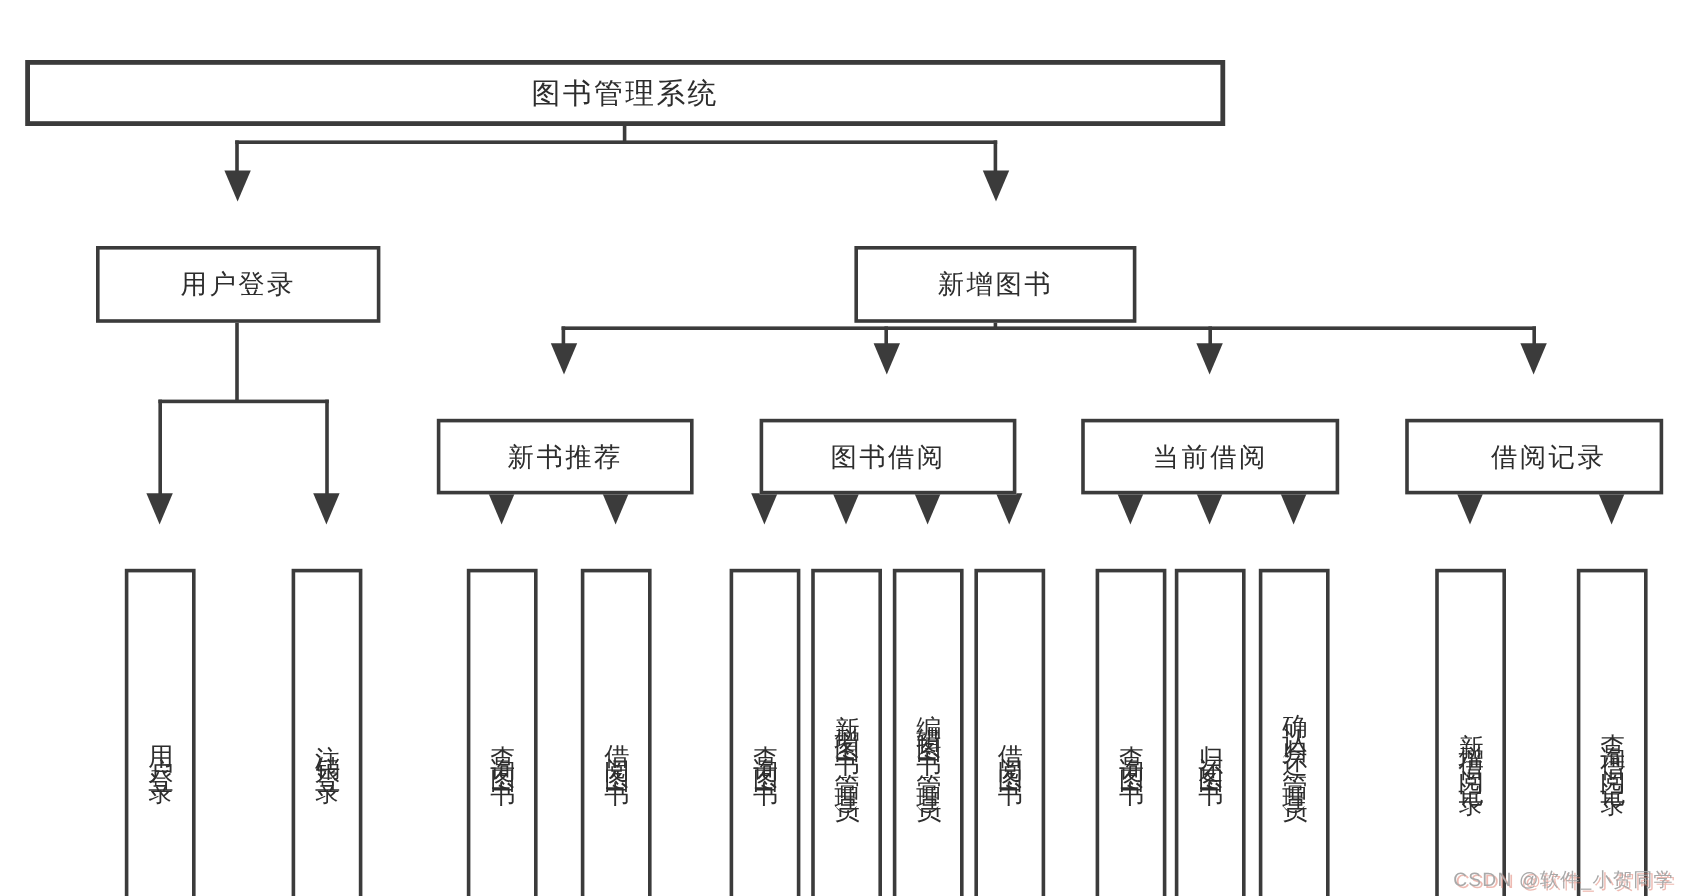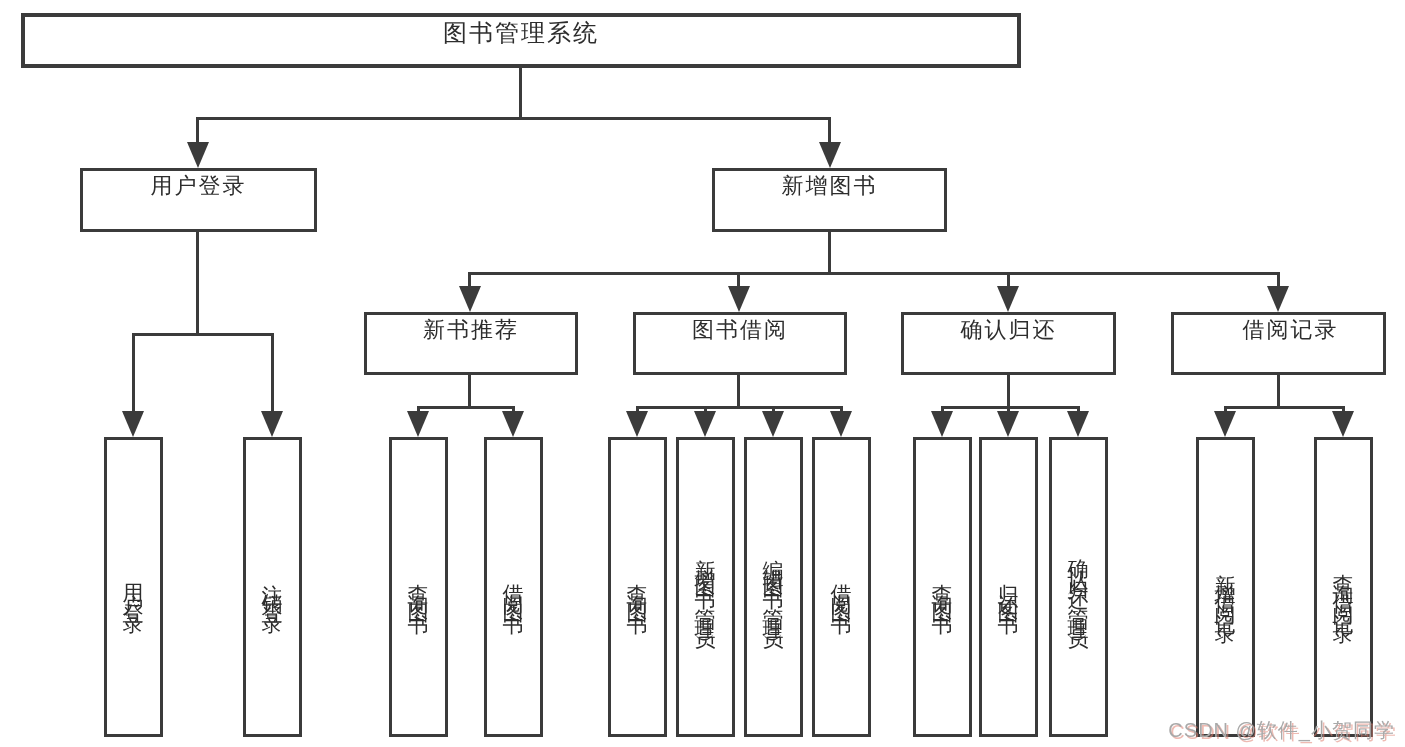--- a/index.html
+++ b/index.html
@@ -11,26 +11,28 @@
     font-family: "Liberation Sans", "DejaVu Sans", sans-serif;
     overflow: hidden;
   }
   
   .box {
     position: absolute;
     box-sizing: border-box;
     background: #ffffff;
     border: 3px solid #3b3b3b;
     display: flex;
+    align-items: center;
     justify-content: center;
     color: #2d2d2d;
     font-size: 22px;
     letter-spacing: 2px;
     text-align: center;
     z-index: 2;
+    margin-top: 37px;
   }
   .box.root { border-width: 4px; font-size: 24px; }
   .box.leaf span {
     writing-mode: vertical-rl;
     text-orientation: upright;
     font-size: 21px;
     letter-spacing: 10px;
     line-height: 1;
   }
   
@@ -42,21 +44,21 @@
     width: 0; height: 0;
     border-left: 11px solid transparent;
     border-right: 11px solid transparent;
     border-top: 26px solid #3b3b3b;
     z-index: 1;
   }
   .watermark {
     position: absolute;
     right: 10px;
     bottom: 3px;
-    font-size: 20px;
+    font-size: 16px;
     letter-spacing: 1px;
     color: #a9a9a9;
     text-shadow: 2px 2px 0 rgba(224, 130, 115, 0.55);
     z-index: 3;
     white-space: nowrap;
   }
 </style>
 </head>
 <body>
 
@@ -73,21 +75,21 @@
     <span>新增图书</span>
   </div>
 
   <div class="box" style="left:633px; top:312px; width:214px; height:63px;">
     <span>图书借阅</span>
   </div>
   <div class="box" style="left:364px; top:312px; width:214px; height:63px;">
     <span>新书推荐</span>
   </div>
   <div class="box" style="left:901px; top:312px; width:215px; height:63px;">
-    <span>确认归还</span>
+    <span>当前借阅</span>
   </div>
   <div class="box" style="left:1171px; top:312px; width:215px; height:63px;padding-left:24px;">
     <span>借阅记录</span>
   </div>
 
   <div class="box leaf" style="left:104px; top:437px; width:59px; height:300px;">
     <span>用户登录</span>
   </div>
   <div class="box leaf" style="left:243px; top:437px; width:59px; height:300px;">
     <span>注销登录</span>

